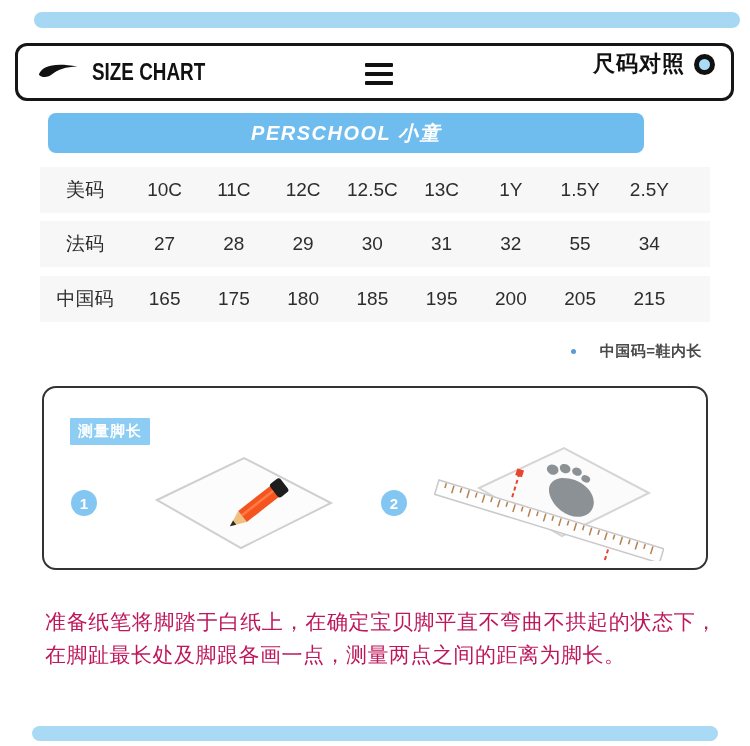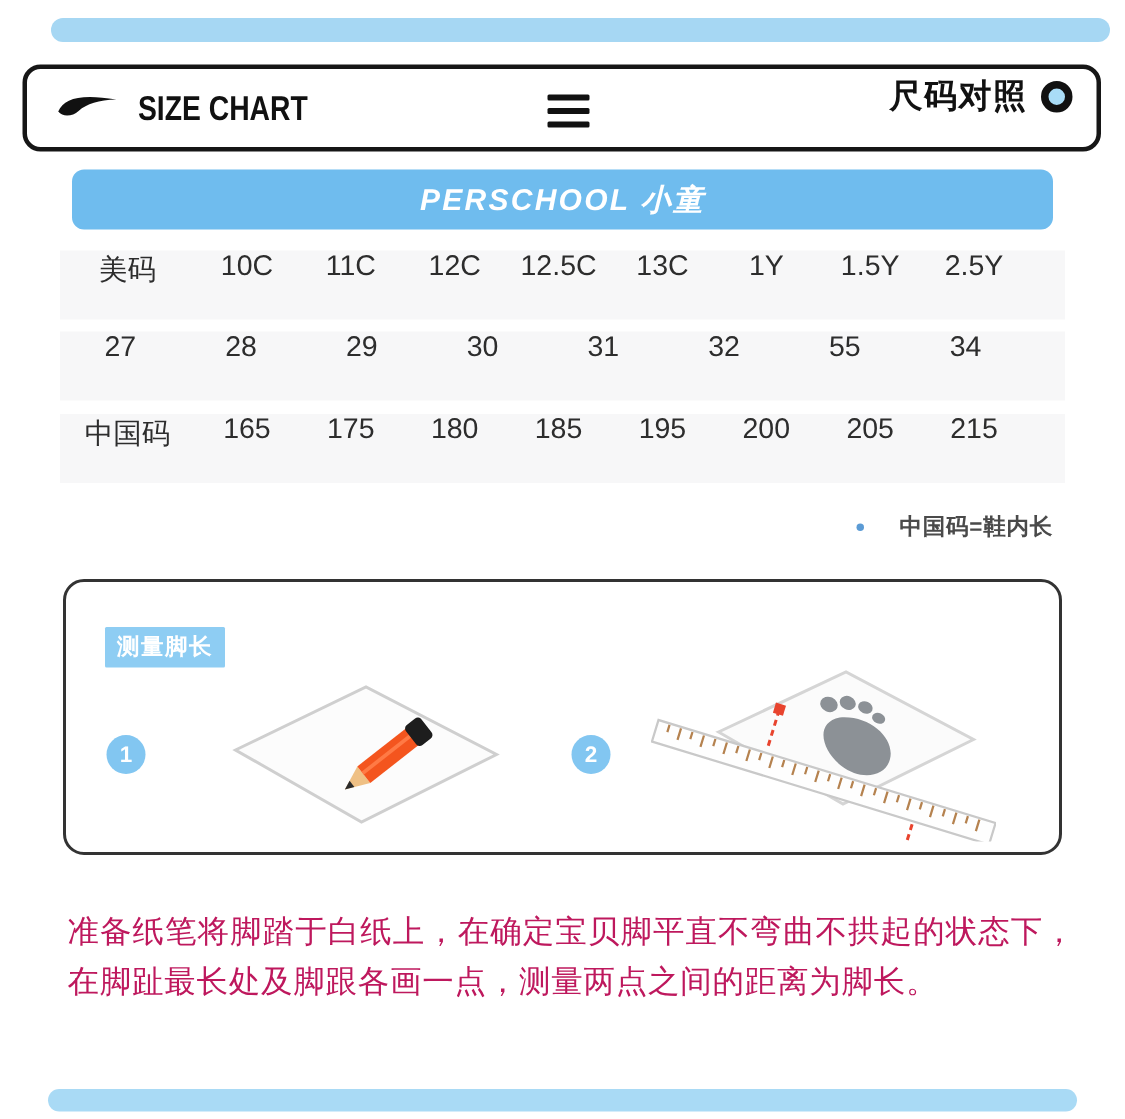--- a/index.html
+++ b/index.html
@@ -12,23 +12,23 @@
   .header-card { position:absolute; left:15px; top:18px; width:719px; height:58px; background:#ffffff; border:3px solid #161616; border-radius:12px; display:flex; align-items:center; padding:0 18px;margin-top:25px; }
   .logo-svg { width:44px; height:26px; display:block; }
   .brand-title { margin-left:12px; font-size:23px; font-weight:bold; color:#111; letter-spacing:0px; transform:scaleX(0.82); transform-origin:left center; white-space:nowrap; }
   .hamburger { position:absolute; left:347px; top:17px; width:28px; height:22px; display:flex; flex-direction:column; justify-content:space-between; cursor:pointer; }
   .hamburger span { display:block; width:28px; height:4px; background:#111; border-radius:1px; }
   .header-right { position:absolute; right:16px; top:0; height:36px; display:flex; align-items:center; gap:9px; }
   .size-compare-label { font-size:22px; font-weight:bold; color:#111; letter-spacing:1px; white-space:nowrap; }
   .circle-toggle { width:21px; height:21px; border:5px solid #111; border-radius:50%; background:#A9DCF7; }
 
   
-  .table-header { position:absolute; left:48px; top:113px; width:654px; height:40px; background:#6FBCEE; border-radius:8px; display:flex; align-items:center; justify-content:center; }
+  .table-header { position:absolute; left:48px; top:113px; width:596px; height:40px; background:#6FBCEE; border-radius:8px; display:flex; align-items:center; justify-content:center; }
   .table-header span { color:#ffffff; font-size:20px; font-weight:bold; font-style:italic; letter-spacing:1.5px; white-space:nowrap; }
-  .size-row { position:absolute; left:40px; width:670px; height:46px; background:#F7F7F8; display:flex; align-items:flex-start; padding-right:26px; }
+  .size-row { position:absolute; left:40px; width:670px; height:46px; background:#F7F7F8; display:flex; align-items:center; padding-right:26px; }
   .size-row .row-label { width:90px; text-align:center; font-size:19px; color:#2D2D2D; font-weight:500; }
   .size-row .cell { flex:1; text-align:center; font-size:19px; color:#2D2D2D; }
   .row-us { top:167px; } .row-fr { top:221px; } .row-cn { top:276px; }
 
   .table-note { position:absolute; right:48px; top:342px; display:flex; align-items:center; gap:24px; }
   .table-note .dot { width:5px; height:5px; border-radius:50%; background:#5B9BD5; }
   .table-note .note-text { font-size:15px; color:#4A4A4A; font-weight:600; letter-spacing:0.5px; }
 
   
   .measure-card { position:absolute; left:42px; top:386px; width:666px; height:184px; background:#ffffff; border:2.5px solid #333; border-radius:14px; }
@@ -78,20 +78,21 @@
     <div class="cell">11C</div>
     <div class="cell">12C</div>
     <div class="cell">12.5C</div>
     <div class="cell">13C</div>
     <div class="cell">1Y</div>
     <div class="cell">1.5Y</div>
     <div class="cell">2.5Y</div>
   </div>
 
   <div class="size-row row-fr">
+    <div class="row-label">法码</div>
     <div class="cell">27</div>
     <div class="cell">28</div>
     <div class="cell">29</div>
     <div class="cell">30</div>
     <div class="cell">31</div>
     <div class="cell">32</div>
     <div class="cell">55</div>
     <div class="cell">34</div>
   </div>
 

